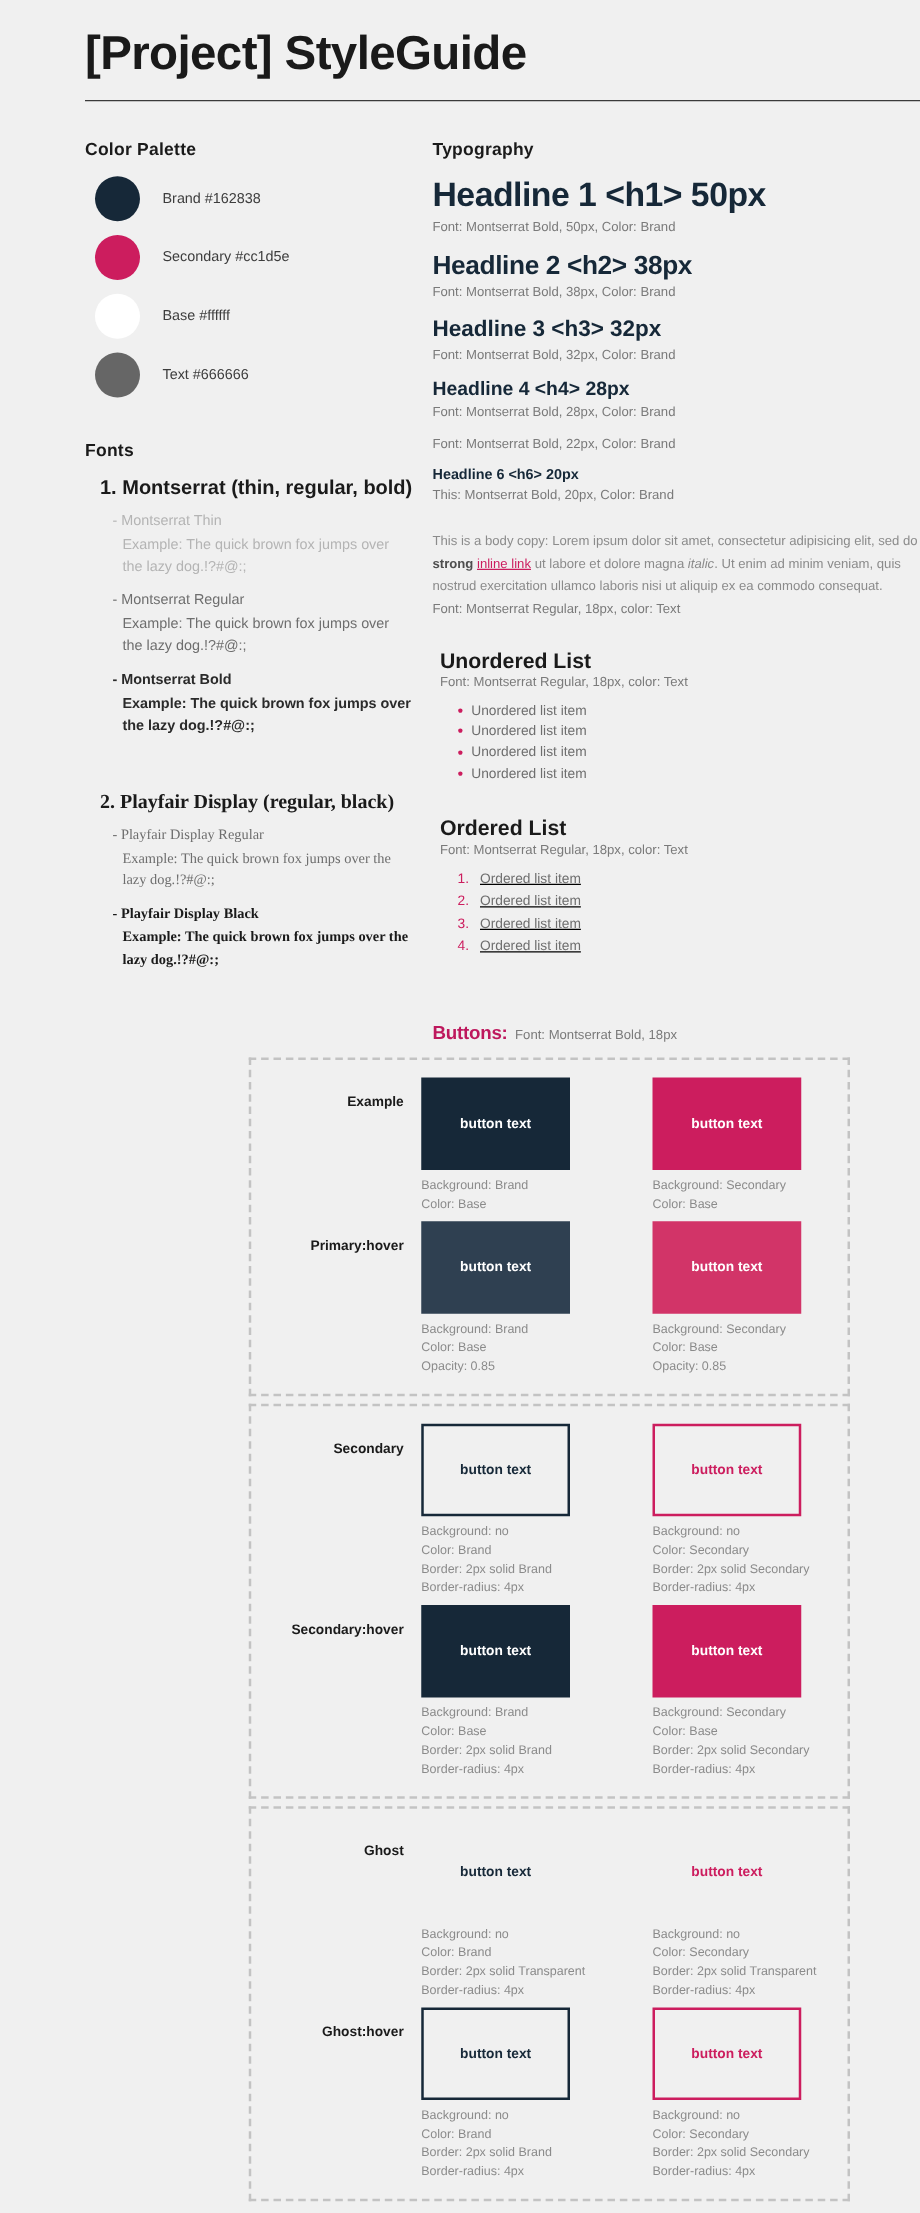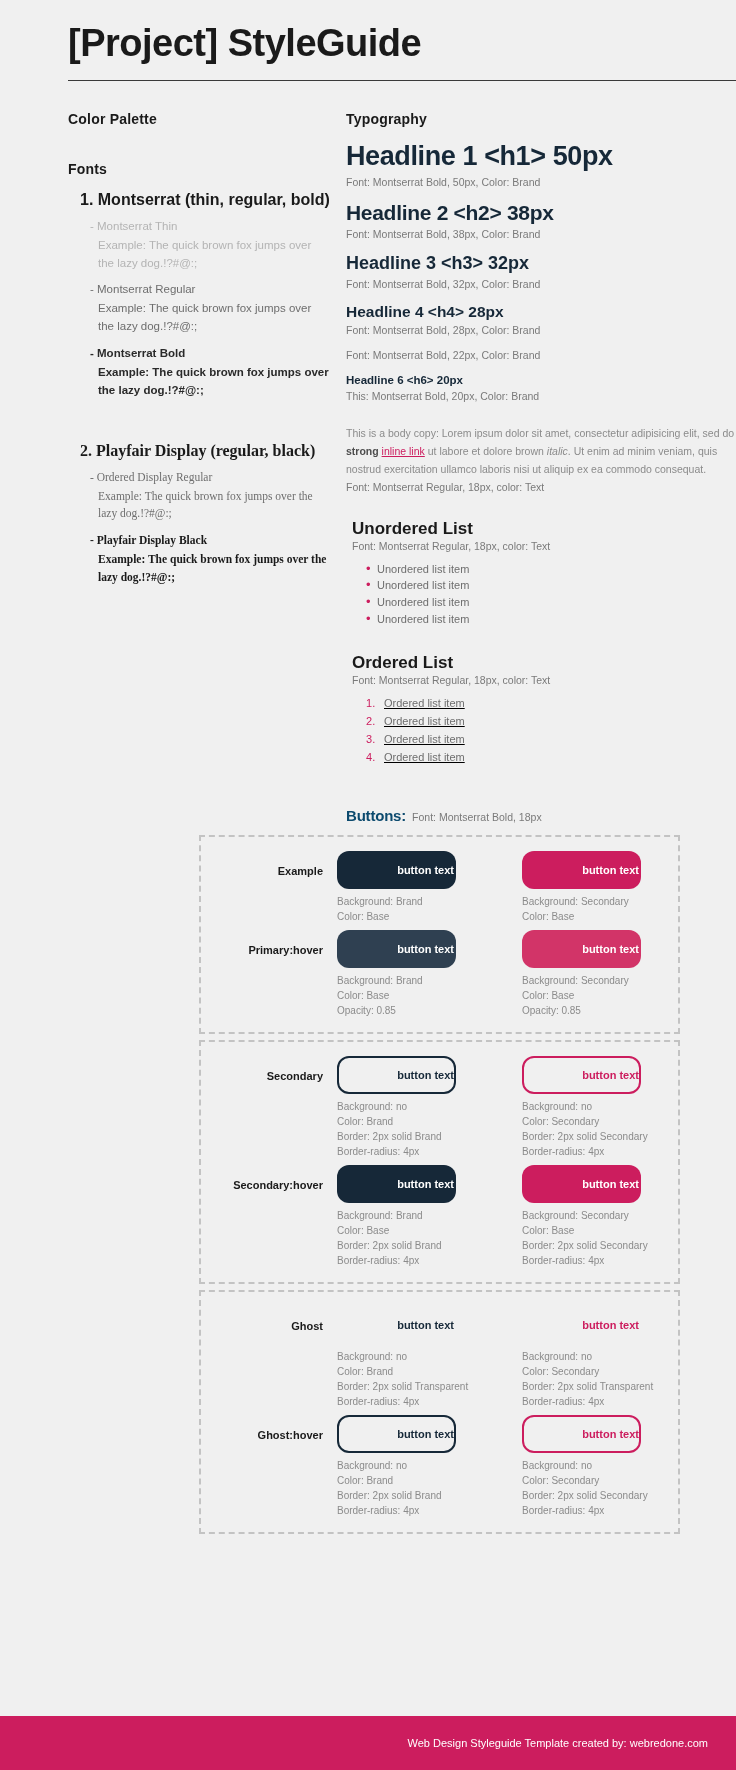--- a/index.html
+++ b/index.html
@@ -103,44 +103,44 @@
   }
   ol.styled li::before {
     content: counter(olc) "."; color: #cc1d5e; position: absolute; left: 0;
   }
 
   
   .buttons-header {
     margin: 40px 0 10px 0; padding-left: 302px;
   }
   .buttons-header .bt-title {
-    font-size: 15px; font-weight: bold; color: #0c4a6e; letter-spacing: -0.2px;
+    font-size: 15px; font-weight: bold; color: #be185d; letter-spacing: -0.2px;
   }
   .buttons-header .bt-meta { font-size: 10.5px; color: #7a7a7a; margin-left: 6px; }
 
   .btn-groups { padding: 0 24px 0 24px; }
   .btn-group {
     border: 2px dashed #c3c3c3;
     padding: 14px 10px 14px 10px;
     margin-bottom: 6px;
     margin-left: 131px;
     width: 481px;
   }
   .btn-row { display: flex; align-items: flex-start; margin-bottom: 6px; }
   .btn-row:last-child { margin-bottom: 0; }
   .btn-rowlabel {
     width: 126px; flex: 0 0 126px; text-align: right;
     font-size: 11px; font-weight: bold; color: #1a1a1a;
     padding-top: 14px; padding-right: 14px;
   }
   .btn-cell { width: 161px; flex: 0 0 161px; margin-right: 24px; }
   .btn {
-    display: block; width: 119px; text-align: right;
+    display: block; width: 119px; text-align: center;
     font-size: 11px; font-weight: bold;
-    padding: 11px 0; border-radius: 12px;
+    padding: 29px 0; border-radius: 0;
     border: 2px solid transparent;
   }
   .btn-primary-brand { background: #162838; color: #ffffff; }
   .btn-primary-secondary { background: #cc1d5e; color: #ffffff; }
   .btn-hover-brand { background: #2f4051; color: #ffffff; }
   .btn-hover-secondary { background: #d23468; color: #ffffff; }
   .btn-outline-brand { background: transparent; color: #162838; border: 2px solid #162838; }
   .btn-outline-secondary { background: transparent; color: #cc1d5e; border: 2px solid #cc1d5e; }
   .btn-ghost-brand { background: transparent; color: #162838; border: 2px solid transparent; }
   .btn-ghost-secondary { background: transparent; color: #cc1d5e; border: 2px solid transparent; }
@@ -164,36 +164,54 @@
   <div class="header">
     <div class="title">[Project] StyleGuide</div>
     <div class="title-rule"></div>
   </div>
 
   <div class="cols">
 
     <div class="col-left">
 
       <div class="section-title">Color Palette</div>
+      <div id="palette-list">
+          <div class="swatch-row">
+            <div class="swatch" style="background: rgb(22, 40, 56);"></div>
+            <div class="swatch-label">Brand #162838</div>
+          </div>
+          <div class="swatch-row">
+            <div class="swatch" style="background: rgb(204, 29, 94);"></div>
+            <div class="swatch-label">Secondary #cc1d5e</div>
+          </div>
+          <div class="swatch-row">
+            <div class="swatch" style="background: rgb(255, 255, 255);"></div>
+            <div class="swatch-label">Base #ffffff</div>
+          </div>
+          <div class="swatch-row">
+            <div class="swatch" style="background: rgb(102, 102, 102);"></div>
+            <div class="swatch-label">Text #666666</div>
+          </div>
+        </div>
 
       <div class="fonts-block">
         <div class="section-title">Fonts</div>
         <div id="fonts-list">
             <div class="font-group">
               <div class="font-group-title">1. Montserrat (thin, regular, bold)</div>
               <div class="font-variant w-thin">- Montserrat Thin</div>
               <div class="font-sample w-thin">Example: The quick brown fox jumps over the lazy dog.!?#@:;</div>
               <div class="font-variant w-reg">- Montserrat Regular</div>
               <div class="font-sample w-reg">Example: The quick brown fox jumps over the lazy dog.!?#@:;</div>
               <div class="font-variant w-bold">- Montserrat Bold</div>
               <div class="font-sample w-bold">Example: The quick brown fox jumps over the lazy dog.!?#@:;</div>
             </div>
             <div class="font-group second">
               <div class="font-group-title serif-bk">2. Playfair Display (regular, black)</div>
-              <div class="font-variant serif w-reg">- Ordered Display Regular</div>
+              <div class="font-variant serif w-reg">- Playfair Display Regular</div>
               <div class="font-sample serif w-reg">Example: The quick brown fox jumps over the lazy dog.!?#@:;</div>
               <div class="font-variant serif-bk">- Playfair Display Black</div>
               <div class="font-sample serif-bk">Example: The quick brown fox jumps over the lazy dog.!?#@:;</div>
             </div>
           </div>
       </div>
 
     </div>
 
     <div class="col-right">
@@ -219,21 +237,21 @@
           <div class="type-row">
             <div class="type-meta">Font: Montserrat Bold, 22px, Color: Brand</div>
           </div>
           <div class="type-row">
             <div class="type-head h6">Headline 6 &lt;h6&gt; 20px</div>
             <div class="type-meta">This: Montserrat Bold, 20px, Color: Brand</div>
           </div>
         </div>
 
       <div class="bodycopy">
-        <span>This is a body copy: Lorem ipsum dolor sit amet, consectetur adipisicing elit, sed do </span><strong>strong</strong><span> </span><a class="inline-link" href="#">inline link</a><span> ut labore et dolore brown </span><em>italic</em><span>. Ut enim ad minim veniam, quis nostrud exercitation ullamco laboris nisi ut aliquip ex ea commodo consequat.</span>
+        <span>This is a body copy: Lorem ipsum dolor sit amet, consectetur adipisicing elit, sed do </span><strong>strong</strong><span> </span><a class="inline-link" href="#">inline link</a><span> ut labore et dolore magna </span><em>italic</em><span>. Ut enim ad minim veniam, quis nostrud exercitation ullamco laboris nisi ut aliquip ex ea commodo consequat.</span>
       </div>
       <div class="bodycopy-meta">Font: Montserrat Regular, 18px, color: Text</div>
 
       <div class="list-block">
         <div class="list-title">Unordered List</div>
         <div class="list-meta">Font: Montserrat Regular, 18px, color: Text</div>
         <ul class="styled" id="ul-items">
             <li>Unordered list item</li>
             <li>Unordered list item</li>
             <li>Unordered list item</li>

